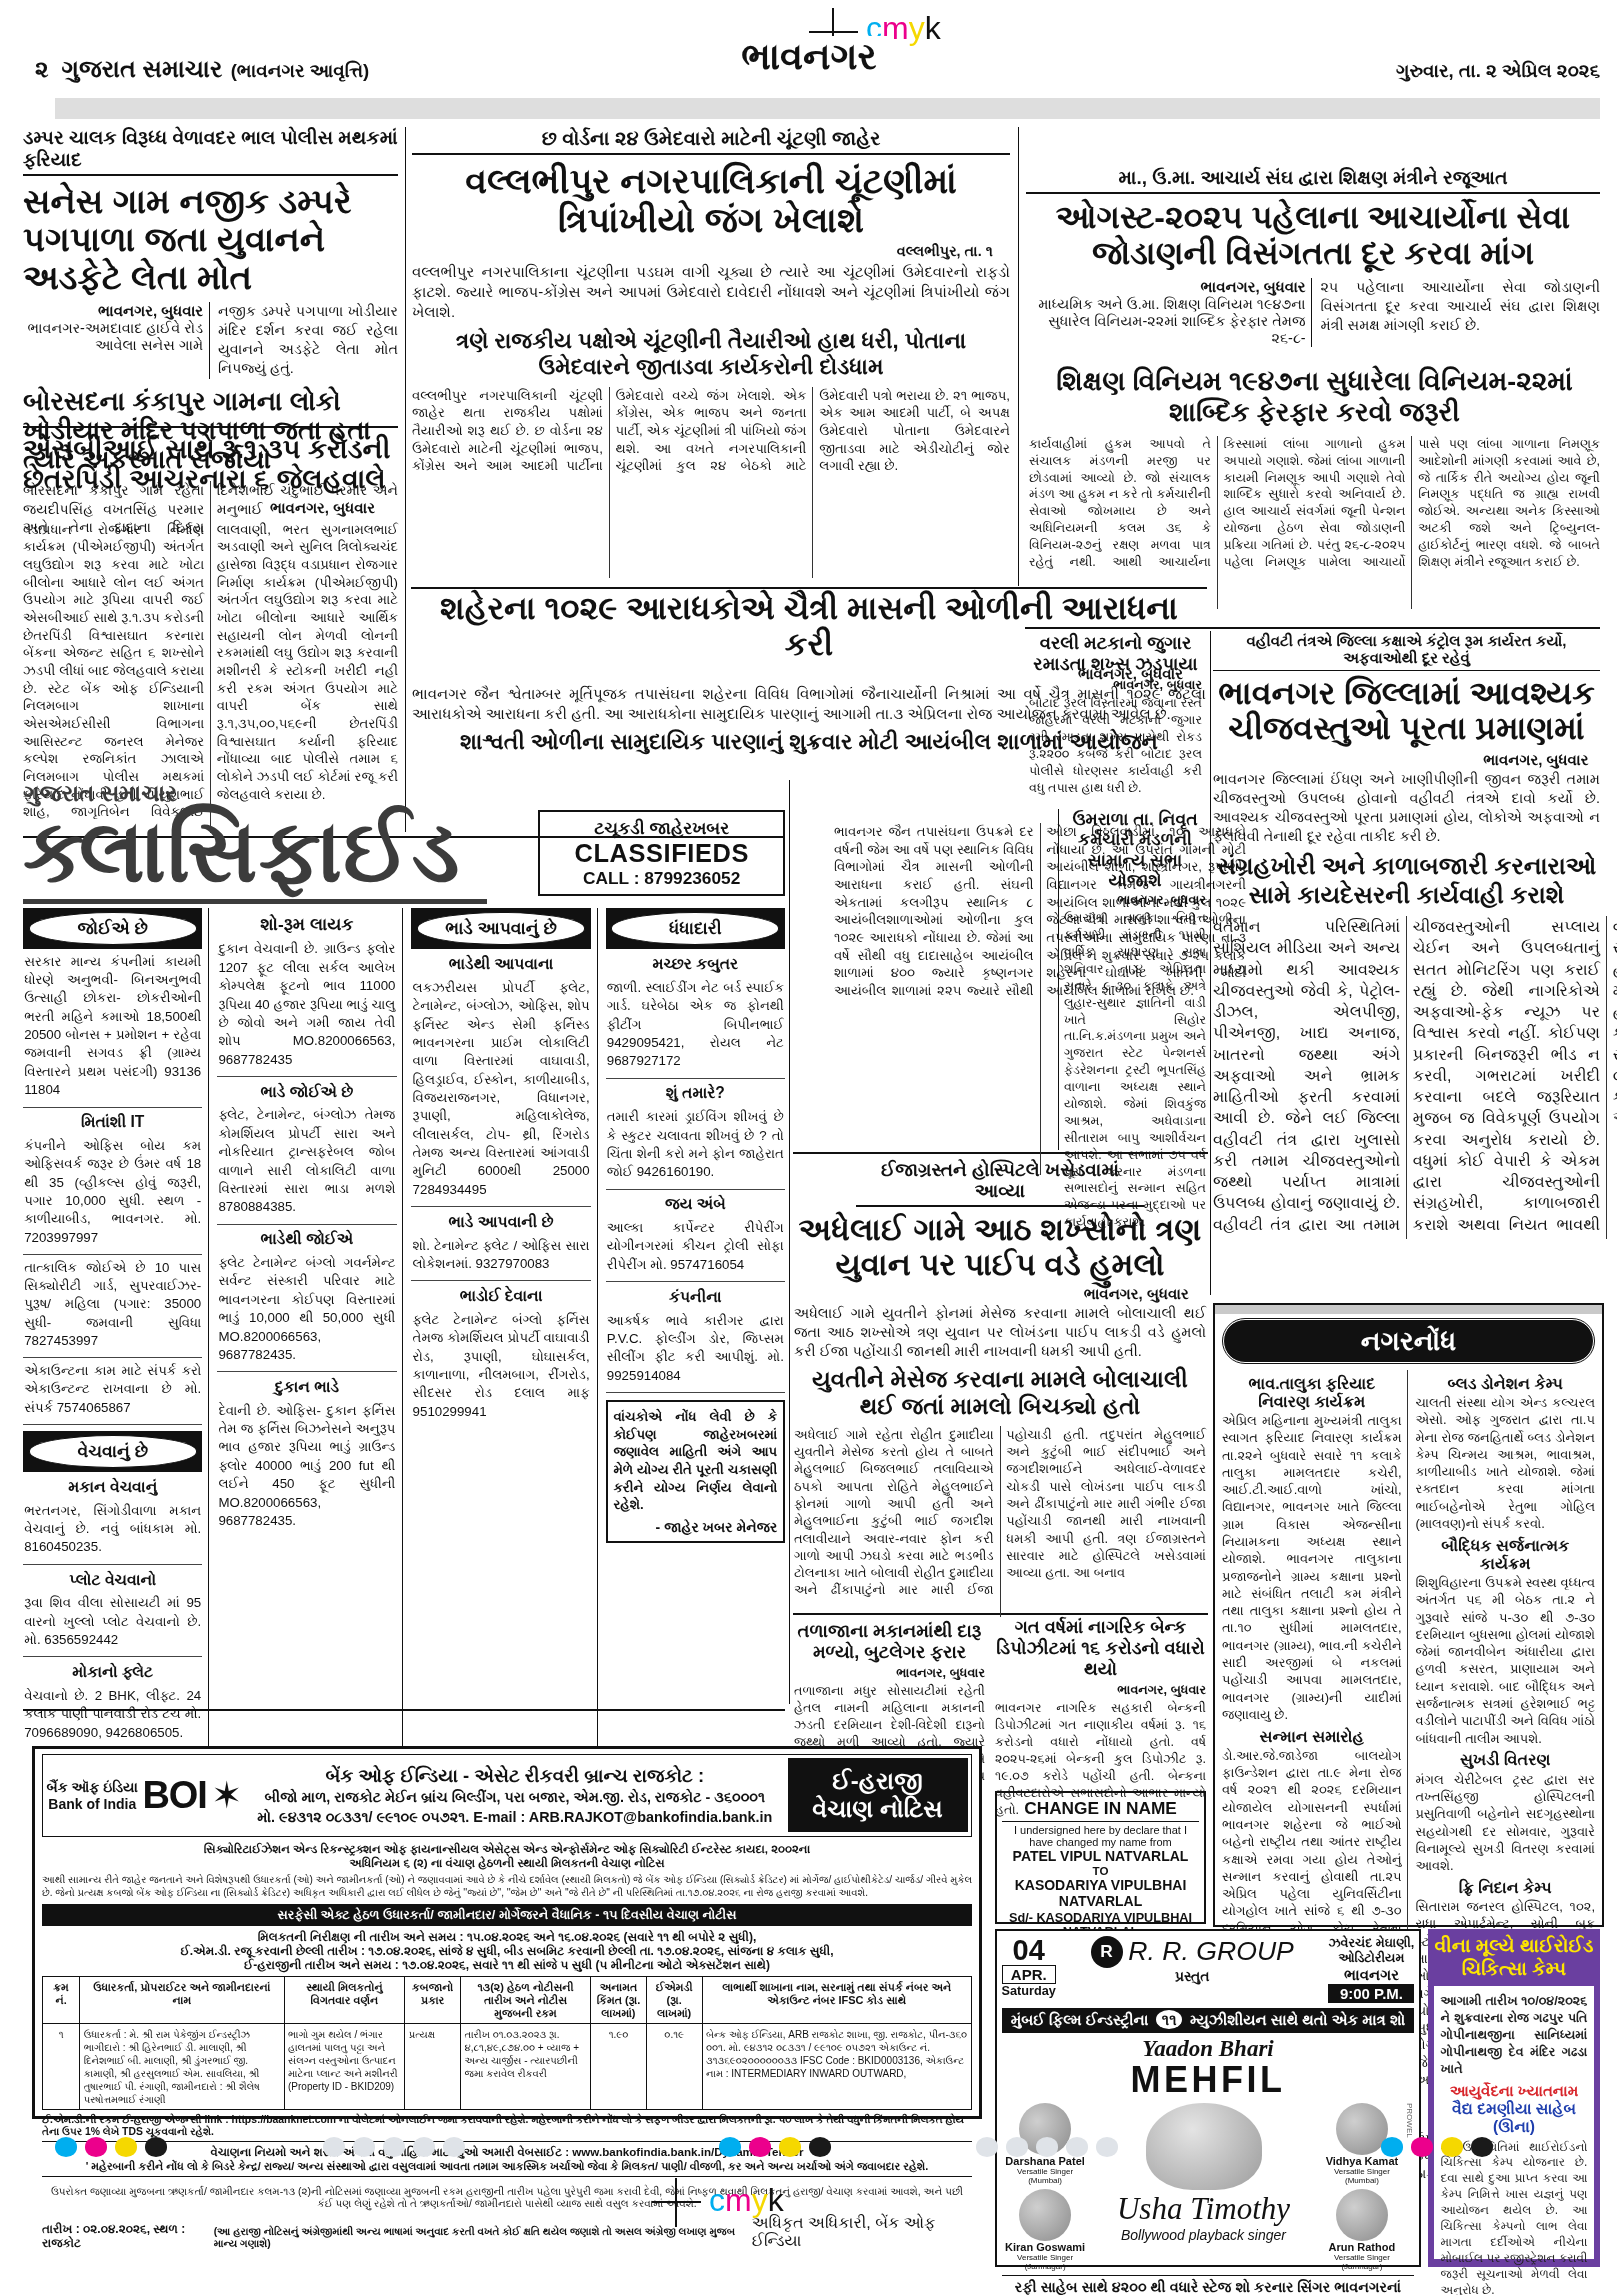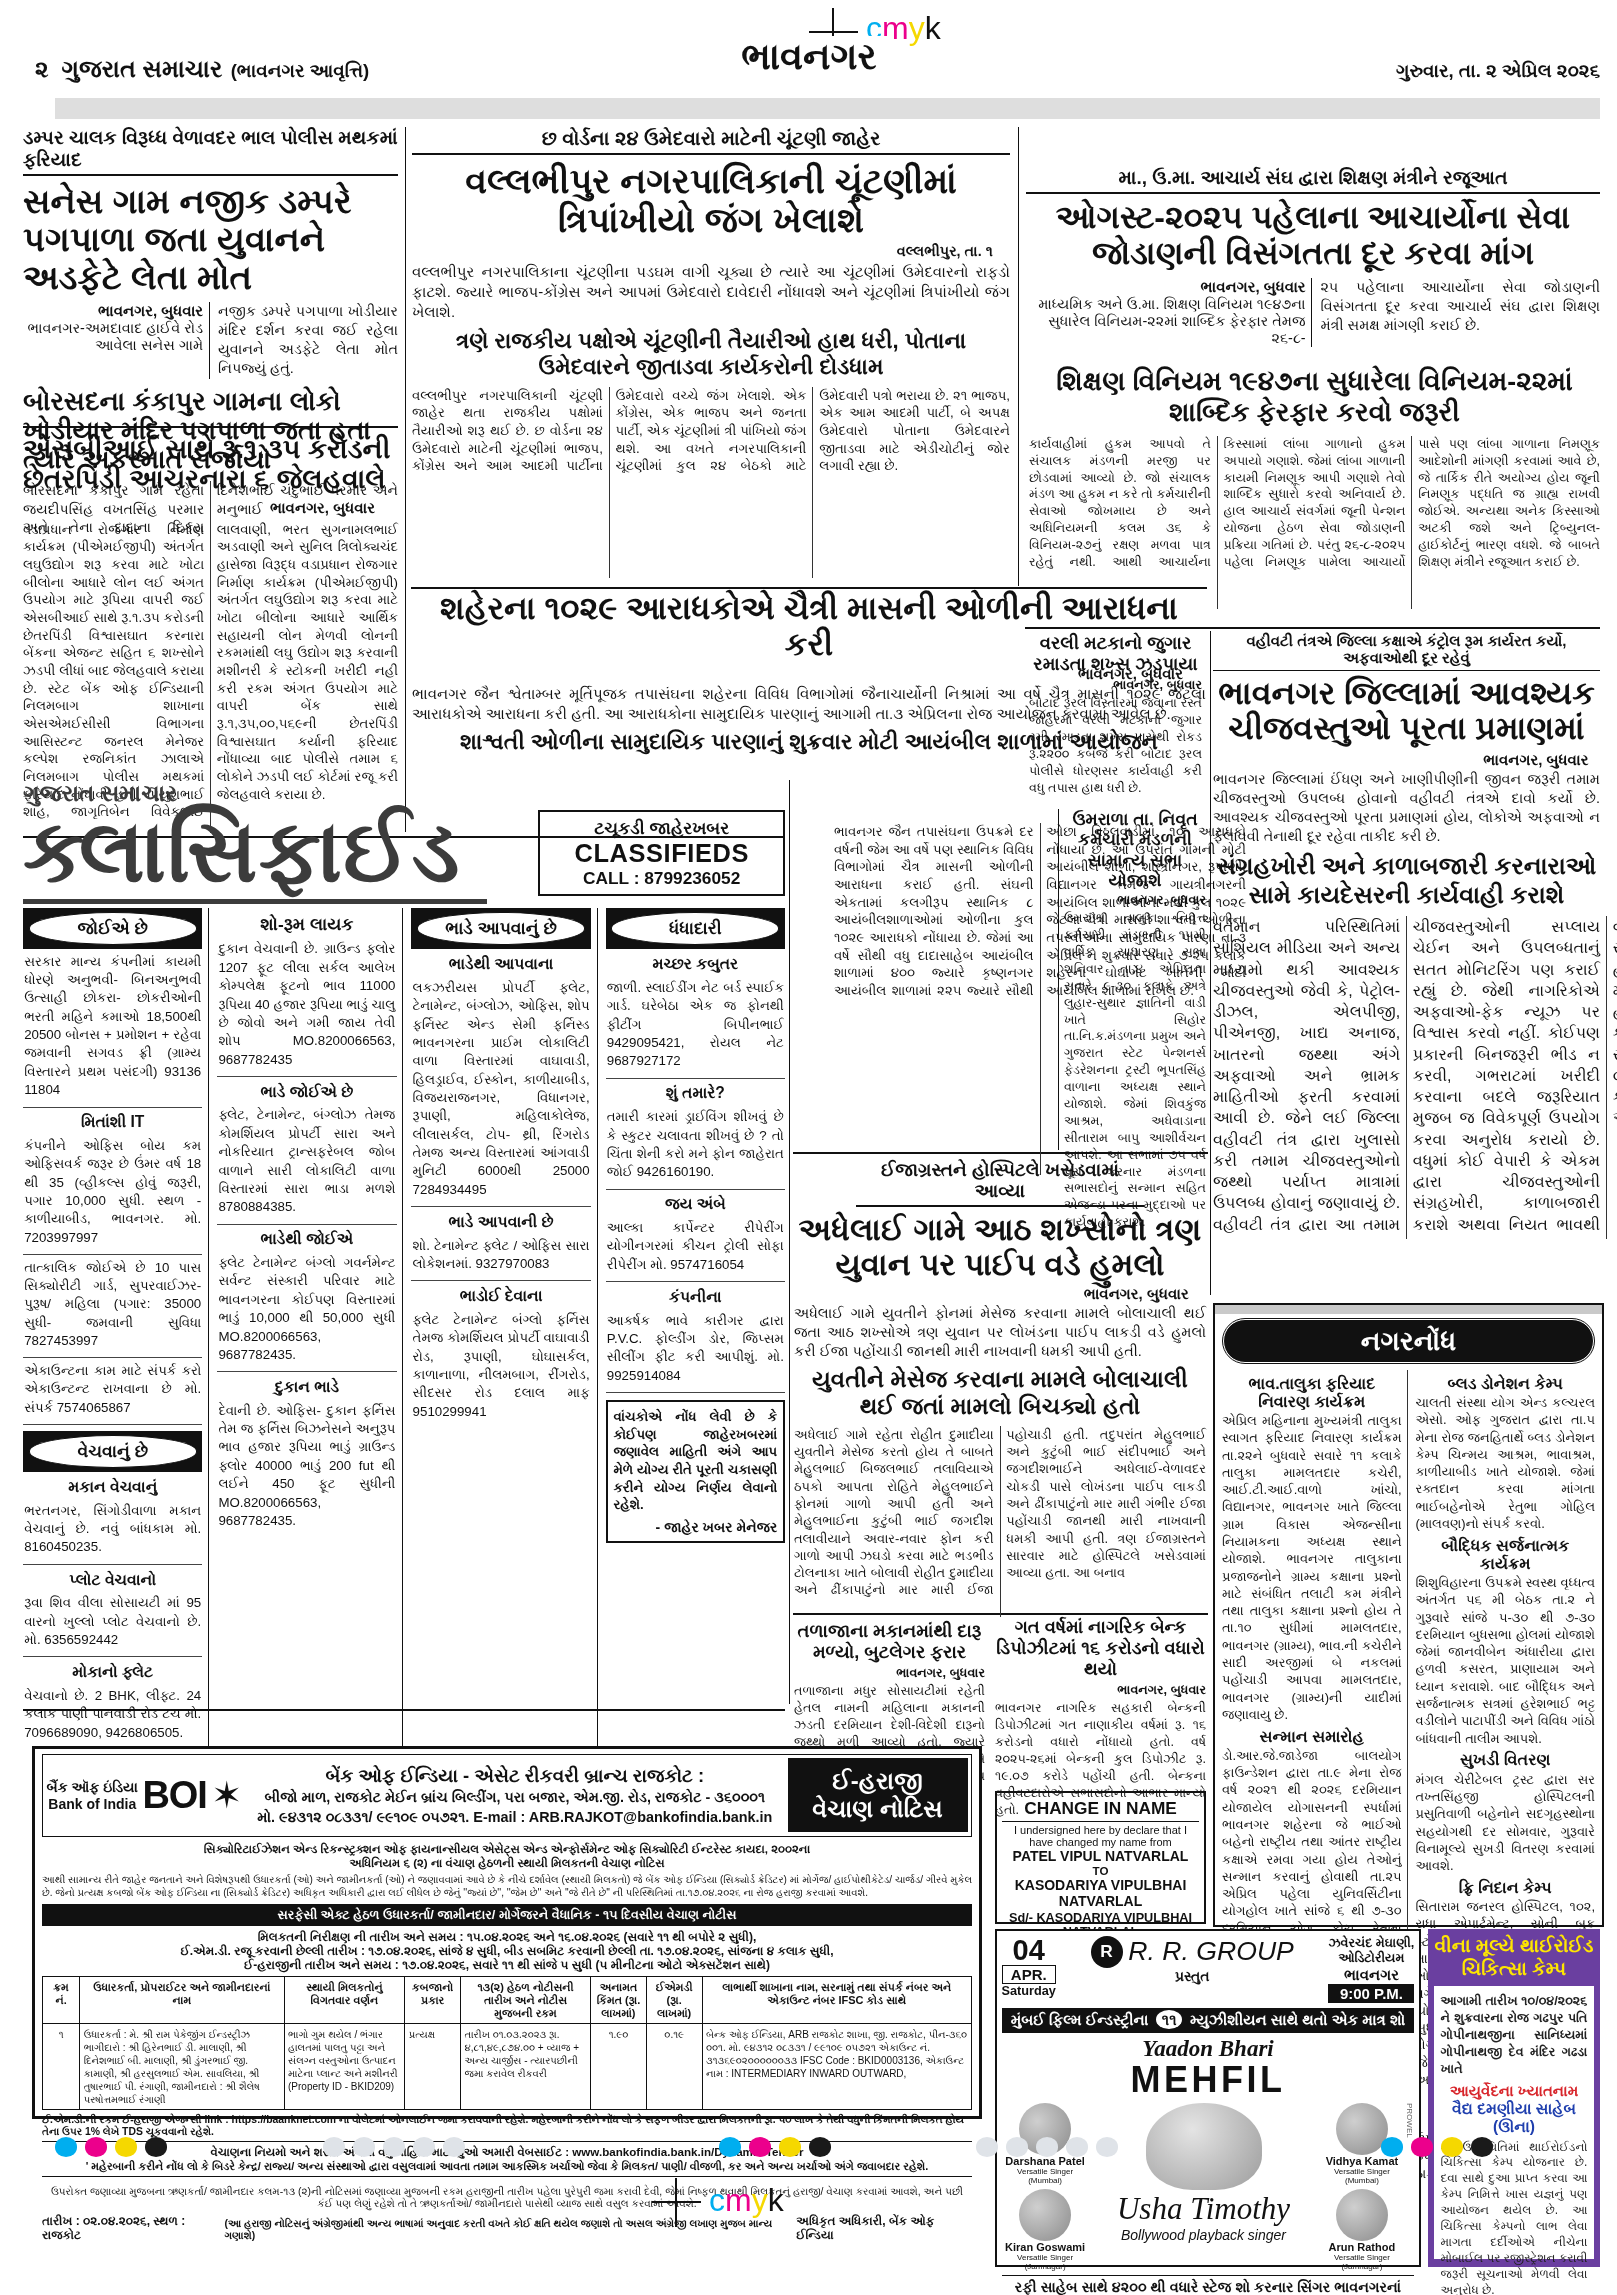--- a/index.html
+++ b/index.html
@@ -357,21 +357,21 @@
       </tr>
     </tbody>
       </table>
     <div style="font-size:10.4px;font-weight:700;margin-top:3.5px;">ઈ.એમ.ડી.ની રકમ ઈ-હરાજી એજન્સી link : https://baanknet.com ના વોલેટમાં ઓનલાઈન જમા કરાવવાની રહેશે. મહેરબાની કરીને નોંધ લો કે સફળ બીડર દ્વારા મિલકતની રૂા. ૫૦ લાખ કે તેથી વધુની કિંમતની મિલકત હોય તેના ઉપર 1% લેખે TDS ચૂકવવાનો રહેશે.</div>
     <div style="border-top:1.7px double #111;margin-top:3.5px;padding-top:2.3px;text-align:center;font-size:11.6px;font-weight:800;">વેચાણના નિયમો અને શરતો અંગેની વધુ માહિતી માટે જુઓ અમારી વેબસાઈટ : www.bankofindia.bank.in/Dynamic/Tender</div>
     <div style="text-align:center;font-size:11px;font-weight:700;margin-top:1.2px;">' મહેરબાની કરીને નોંધ લો કે બિડરે કેન્દ્ર/ રાજ્ય/ અન્ય સંસ્થાઓ દ્વારા વસુલવામાં આવતા તમામ આકસ્મિક ખર્ચાઓ જેવા કે મિલકત/ પાણી/ વીજળી, કર અને અન્ય ખર્ચાઓ અંગે જવાબદાર રહેશે.</div>
     <div style="border-top:1.7px double #111;margin-top:3.5px;padding-top:9px;text-align:center;font-size:10.4px;">ઉપરોક્ત જણાવ્યા મુજબના ઋણકર્તા/ જામીનદાર કલમ-૧૩ (૨)ની નોટિસમાં જણાવ્યા મુજબની રકમ હરાજીની તારીખ પહેલા પુરેપુરી જમા કરાવી દેવી, જેમાં નિષ્ફળ થવાથી મિલકતનું હરાજી/ વેચાણ કરવામાં આવશે, અને પછી કંઈ પણ લેણું રહેશે તો તે ઋણકર્તાઓ/ જામીનદારો પાસેથી વ્યાજ સાથે વસુલ કરવામાં આવશે.</div>
     <div style="display:flex;justify-content:space-between;align-items:flex-end;margin-top:3.5px;">
       <div style="font-size:12px;font-weight:800;">તારીખ : ૦૨.૦૪.૨૦૨૬, સ્થળ : રાજકોટ</div>
       <div style="font-size:10.4px;font-weight:700;">(આ હરાજી નોટિસનું અંગ્રેજીમાંથી અન્ય ભાષામાં અનુવાદ કરતી વખતે કોઈ ક્ષતિ થયેલ જણાશે તો અસલ અંગ્રેજી લખાણ મુજબ માન્ય ગણાશે)</div>
-      <div style="font-size:12px;font-weight:700;">અધિકૃત અધિકારી, બેંક ઓફ ઈન્ડિયા</div>
+      <div style="font-size:16px;font-weight:400;">અધિકૃત અધિકારી, બેંક ઓફ ઈન્ડિયા</div>
     </div>
   </div>
 
   <div class="abs" style="left:995px;top:1929px;width:426px;height:338px;border:2.9px solid #111;box-sizing:border-box;padding:4.6px;background:#fff;">
     <div style="display:flex;justify-content:space-between;">
       <div style="text-align:center;">
         <div style="font-size:29px;font-weight:800;line-height:1;">04</div>
         <div style="font-size:15px;font-weight:800;border:1.7px solid #111;padding:0 3.5px;">APR.</div>
         <div style="font-size:12.7px;font-weight:700;">Saturday</div>
       </div>

